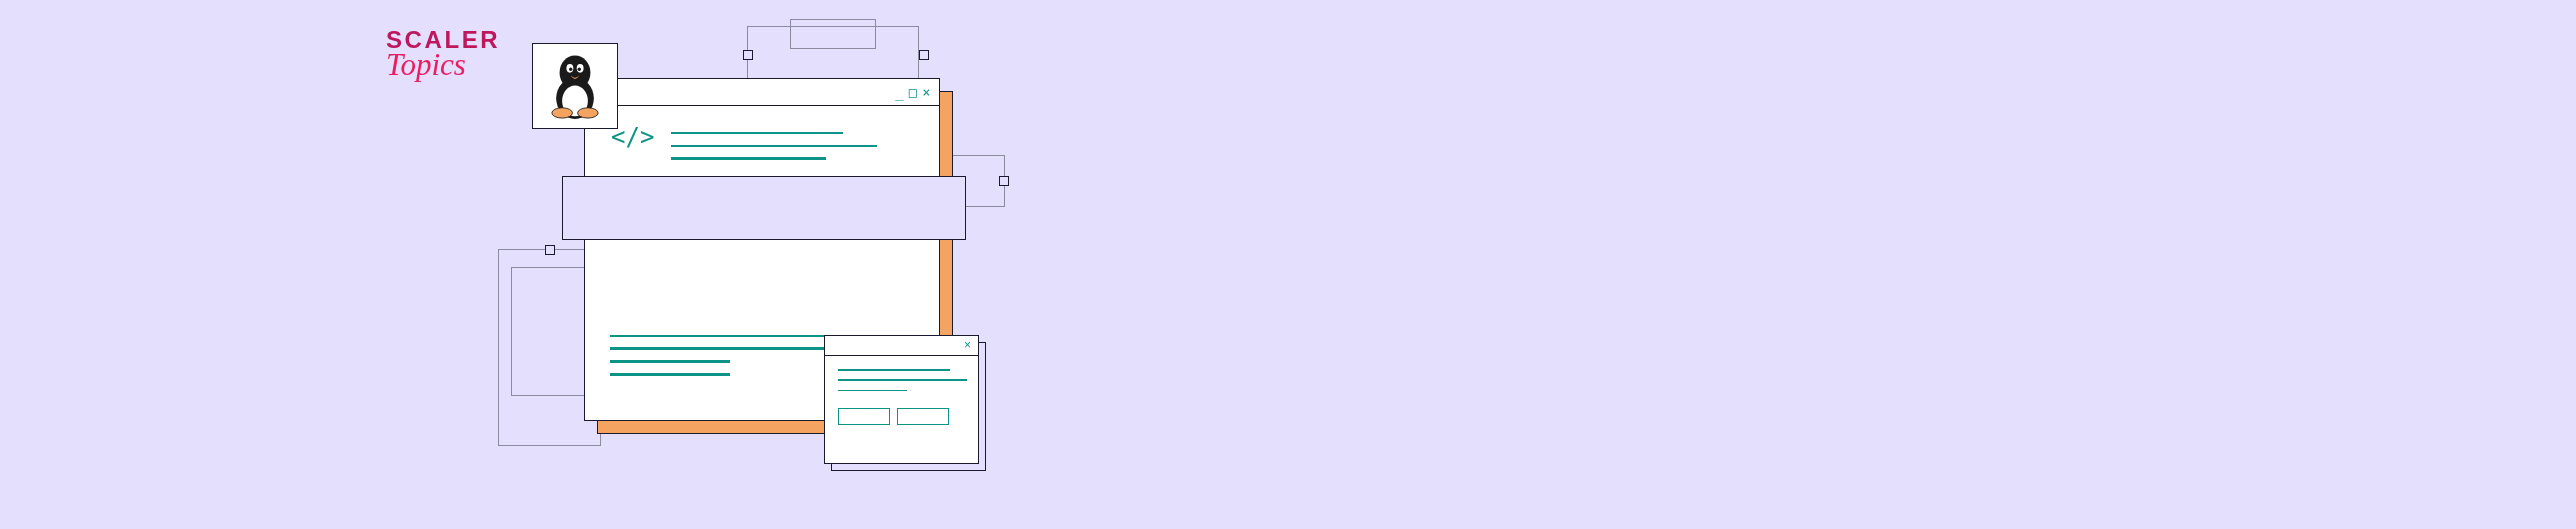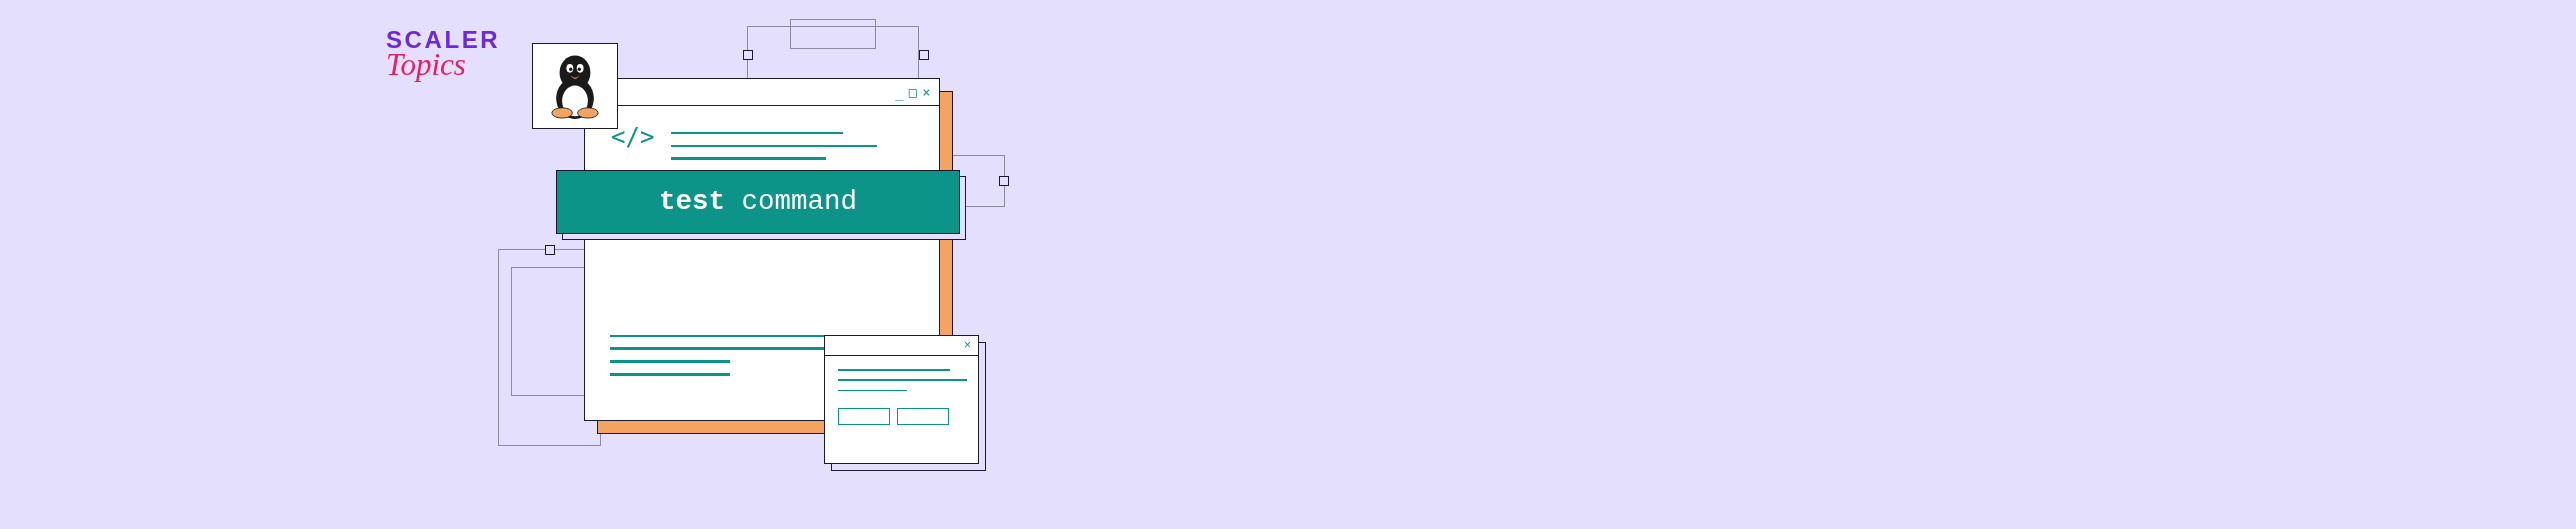--- a/index.html
+++ b/index.html
@@ -12,21 +12,21 @@
 }
 .logo {
   position: absolute;
   left: 386px;
   top: 26px;
 }
 .logo-text1 {
   font-size: 24px;
   font-weight: 700;
   letter-spacing: 2.6px;
-  color: #6d28d9;
+  color: #be185d;
   font-family: Arial, sans-serif;
 }
 .logo-text2 {
   font-size: 31px;
   font-style: italic;
   color: #E91E63;
   font-family: Liberation Serif, serif;
   margin-top: -6.9px;
 }
 .canvas {
@@ -240,25 +240,20 @@
   </div>
 
   <div class="bottom-lines">
     <div class="line" style="width:301px;"></div>
     <div class="line" style="width:301px;"></div>
     <div class="line" style="width:120px;"></div>
     <div class="line" style="width:120px;"></div>
   </div>
 
   <div class="command-shadow"></div>
-  <div class="command-box">
-    <span class="cmd-bold">test</span>
-    <span>&nbsp;</span>
-    <span class="cmd-light">command</span>
-  </div>
 
   <div class="tux">
     <svg width="60" height="69" viewBox="0 0 70 80">
       <ellipse cx="35" cy="25" rx="18" ry="20" fill="#1a1a1a"></ellipse>
       <ellipse cx="35" cy="55" rx="22" ry="24" fill="#1a1a1a"></ellipse>
       <ellipse cx="35" cy="58" rx="15" ry="18" fill="#ffffff"></ellipse>
       <ellipse cx="29" cy="20" rx="4" ry="5" fill="#ffffff"></ellipse>
       <ellipse cx="41" cy="20" rx="4" ry="5" fill="#ffffff"></ellipse>
       <circle cx="30" cy="21" r="2" fill="#1a1a1a"></circle>
       <circle cx="40" cy="21" r="2" fill="#1a1a1a"></circle>

